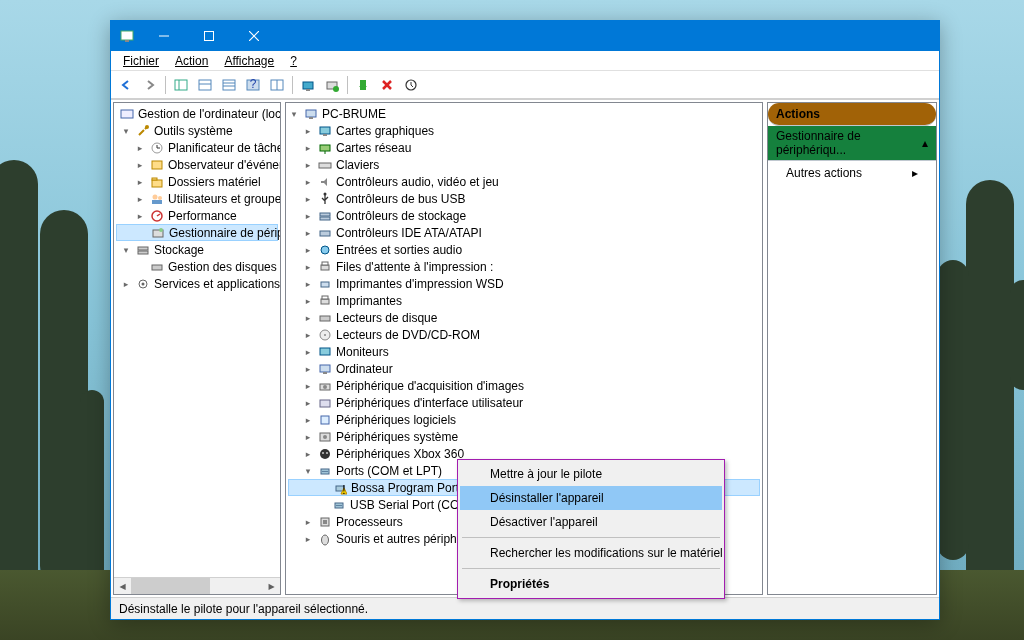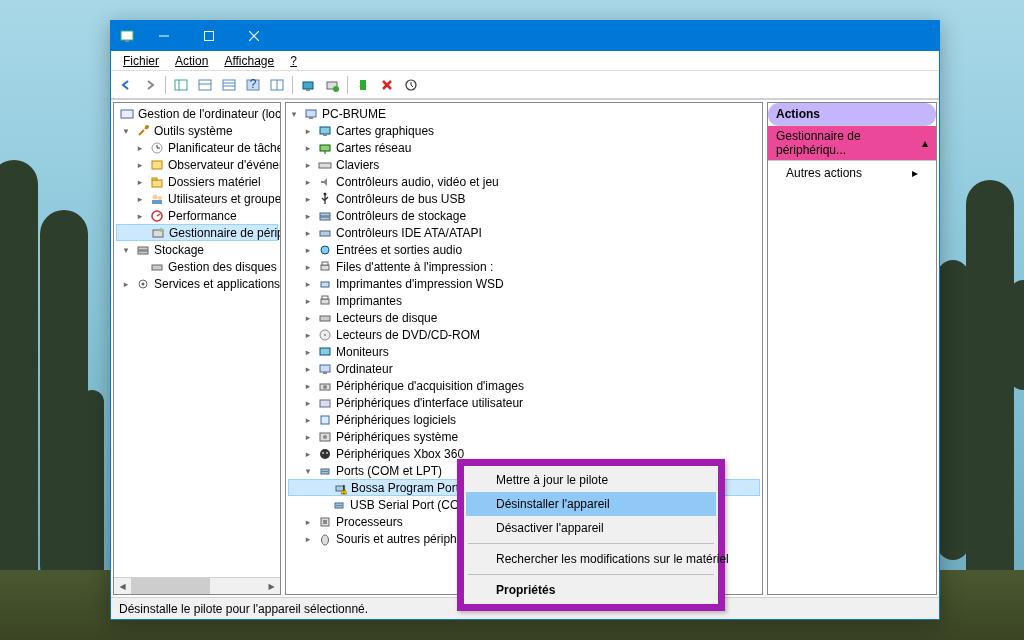--- a/index.html
+++ b/index.html
@@ -41,27 +41,27 @@
 .expander { width: 12px; height: 12px; display: inline-flex; align-items: center; justify-content: center; color: #6b6b6b; font-size: 9px; cursor: pointer; flex-shrink: 0; }
 .tree-icon { width: 16px; height: 16px; display: inline-flex; align-items: center; justify-content: center; margin: 0 3px; flex-shrink: 0; }
 .tree-label { font-size: 12px; white-space: nowrap; }
 .indent { display: inline-block; flex-shrink: 0; }
 
 .hscroll { height: 17px; background: #f0f0f0; border-top: 1px solid #d0d0d0; display: flex; align-items: center; }
 .hscroll-btn { width: 17px; height: 17px; background: #f0f0f0; border: none; display: flex; align-items: center; justify-content: center; font-size: 8px; color: #606060; }
 .hscroll-track { flex: 1; height: 17px; position: relative; }
 .hscroll-thumb { position: absolute; left: 0; width: 60%; height: 100%; background: #cdcdcd; }
 
-.actions-header { background: #c4b5fd; border-bottom: 1px solid #c0c8d0; padding: 4px 8px; font-weight: bold; font-size: 12px; border-radius: 11px; }
-.actions-sub { background: #ec4899; border-bottom: 1px solid #c0c8d0; padding: 3px 8px; font-size: 11px; display: flex; justify-content: space-between; align-items: center; }
+.actions-header { background: #a16207; border-bottom: 1px solid #c0c8d0; padding: 4px 8px; font-weight: bold; font-size: 12px; border-radius: 11px; }
+.actions-sub { background: #15803d; border-bottom: 1px solid #c0c8d0; padding: 3px 8px; font-size: 11px; display: flex; justify-content: space-between; align-items: center; }
 .actions-item { padding: 5px 18px; font-size: 12px; display: flex; justify-content: space-between; align-items: center; cursor: pointer; }
 
 .statusbar { height: 22px; background: #f0f0f0; border-top: 1px solid #d0d0d0; display: flex; align-items: center; padding: 0 8px; font-size: 12px; }
 
-.context-menu { position: absolute; background: #f0f0f0; border: 7px solid #a21caf; box-shadow: 2px 2px 4px rgba(0,0,0,0.25); padding: 2px; font-size: 12px; z-index: 100; }
+.context-menu { position: absolute; background: #f0f0f0; border: 1px solid #a21caf; box-shadow: 2px 2px 4px rgba(0,0,0,0.25); padding: 2px; font-size: 12px; z-index: 100; }
 .ctx-item { padding: 5px 20px 5px 30px; cursor: pointer; white-space: nowrap; }
 .ctx-item.highlighted { background: #90c8f6; }
 .ctx-sep { height: 1px; background: #c0c0c0; margin: 3px 2px; }
 .ctx-item.bold { font-weight: bold; }
 
 svg { display: block; }
 </style>
 </head>
 <body>
 

